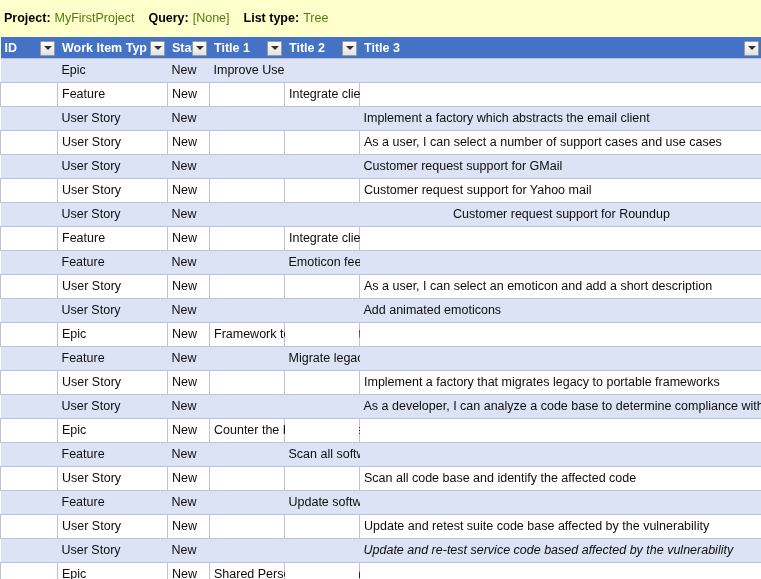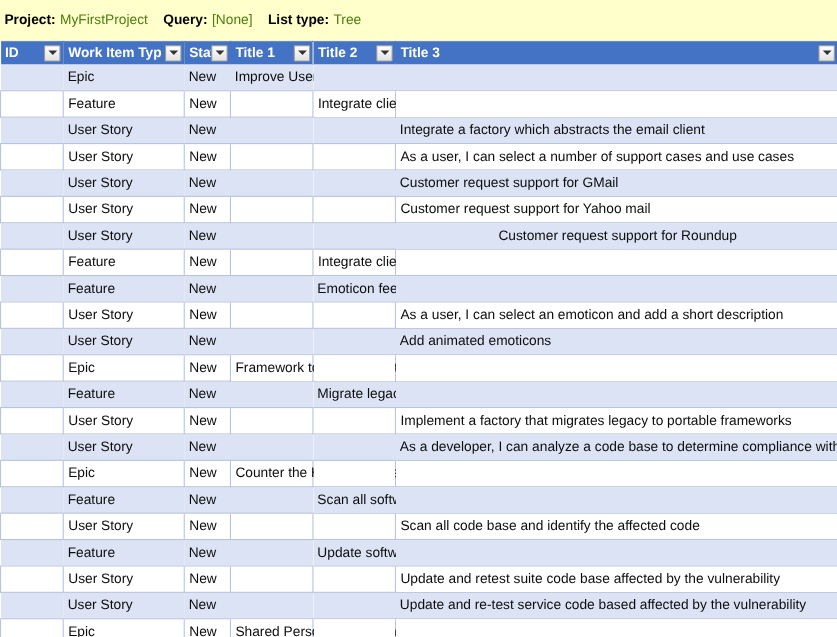--- a/index.html
+++ b/index.html
@@ -245,21 +245,21 @@
         <td class="c-t1"></td>
         <td class="c-t2 title-cell" style="position: relative; overflow: visible;"><span class="title-text-inner">Integrate client application with popular email clients</span></td>
         <td class="c-t3" style="position: relative;"></td>
       </tr>
       <tr class="shaded">
         <td class="c-id"></td>
         <td class="c-type">User Story</td>
         <td class="c-state">New</td>
         <td class="c-t1"></td>
         <td class="c-t2"></td>
-        <td class="c-t3 title-cell" style="position: relative; overflow: visible;"><span class="title-text-inner">Integrate a factory which abstracts the email client</span></td>
+        <td class="c-t3 title-cell" style="position: relative; overflow: visible;"><span class="title-text-inner">Implement a factory which abstracts the email client</span></td>
       </tr>
       <tr class="plain">
         <td class="c-id"></td>
         <td class="c-type">User Story</td>
         <td class="c-state">New</td>
         <td class="c-t1"></td>
         <td class="c-t2"></td>
         <td class="c-t3 title-cell" style="position: relative; overflow: visible;"><span class="title-text-inner">As a user, I can select a number of support cases and use cases</span></td>
       </tr>
       <tr class="shaded">
@@ -389,21 +389,21 @@
         <td class="c-t1"></td>
         <td class="c-t2"></td>
         <td class="c-t3 title-cell" style="position: relative; overflow: visible;"><span class="title-text-inner">Update and retest suite code base affected by the vulnerability</span></td>
       </tr>
       <tr class="shaded">
         <td class="c-id"></td>
         <td class="c-type">User Story</td>
         <td class="c-state">New</td>
         <td class="c-t1"></td>
         <td class="c-t2"></td>
-        <td class="c-t3 title-cell" style="position: relative; overflow: visible;"><span class="title-text-inner">Update and re-test service code based affected by the vulnerability</span></td>
+        <td class="c-t3 title-cell" style="position: relative; overflow: visible; font-style: italic;"><span class="title-text-inner">Update and re-test service code based affected by the vulnerability</span></td>
       </tr>
       <tr class="plain">
         <td class="c-id"></td>
         <td class="c-type">Epic</td>
         <td class="c-state">New</td>
         <td class="c-t1 title-cell" style="position: relative; overflow: visible;"><span class="title-text-inner">Shared Personalization and state</span></td>
         <td class="c-t2" style="position: relative;"></td>
         <td class="c-t3" style="position: relative;"></td>
       </tr>
       <tr class="shaded">

